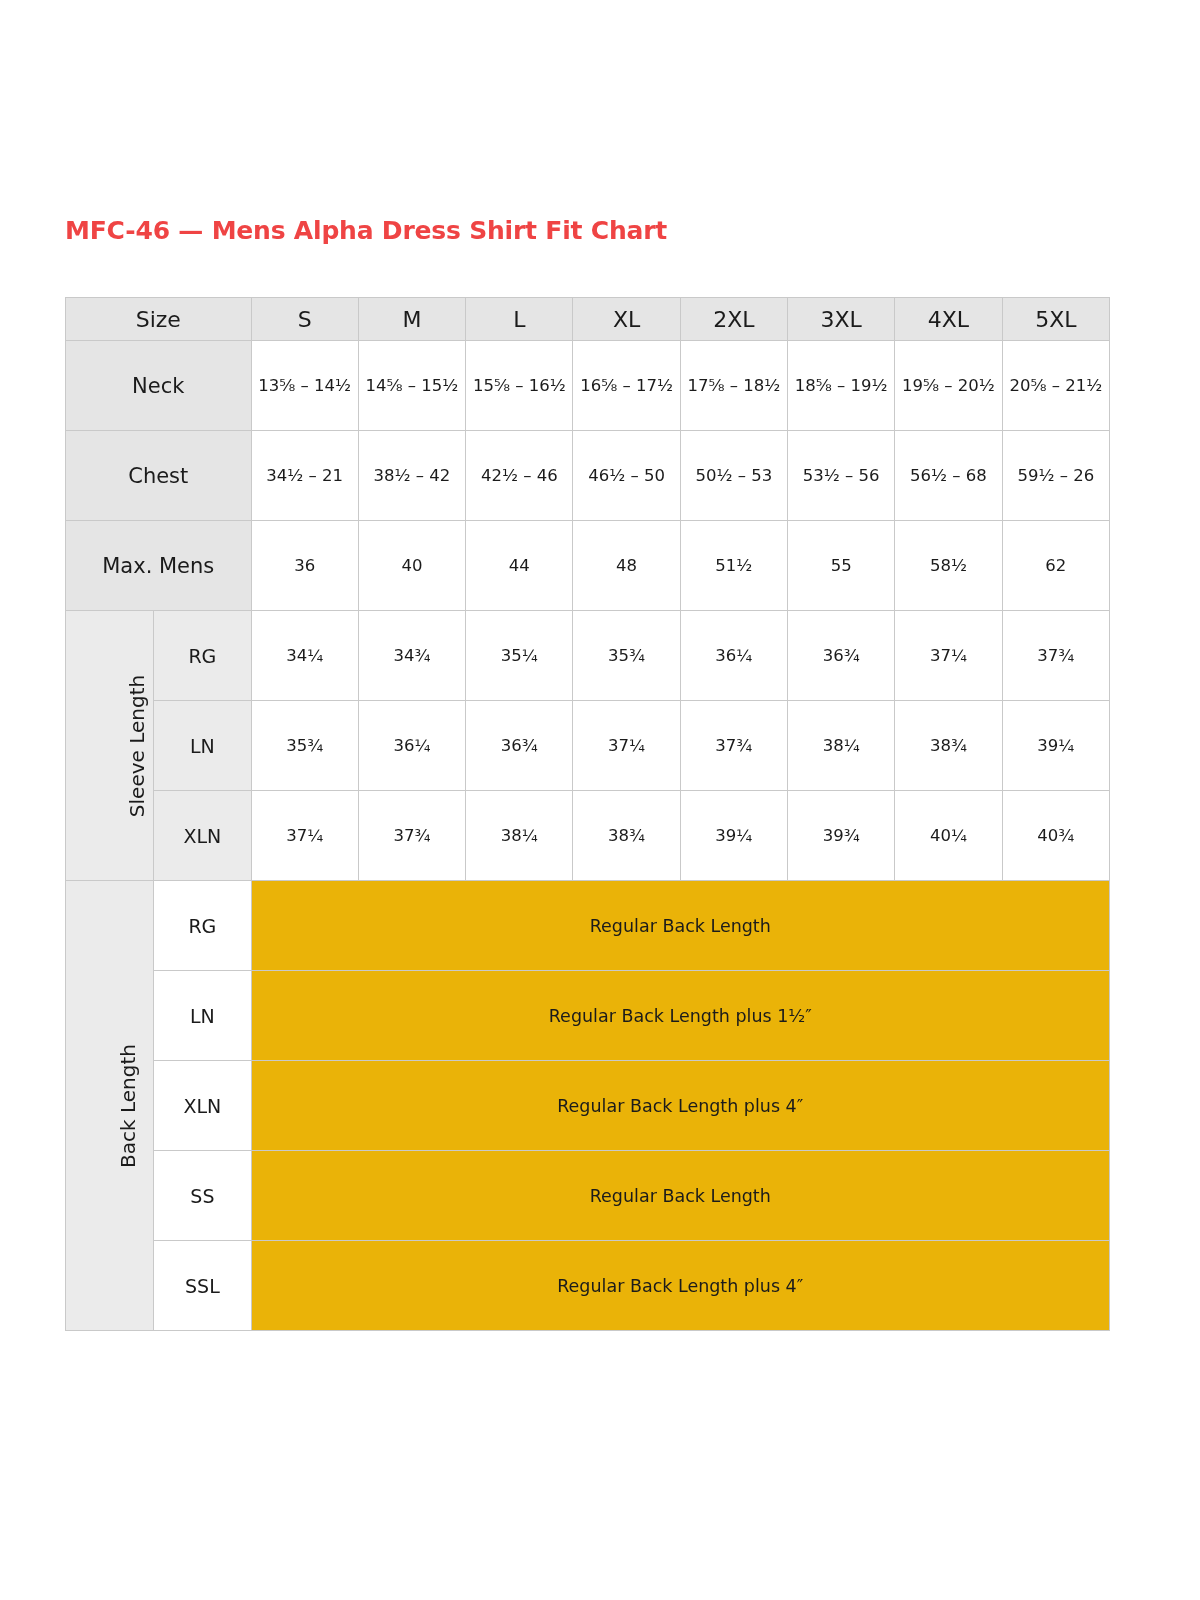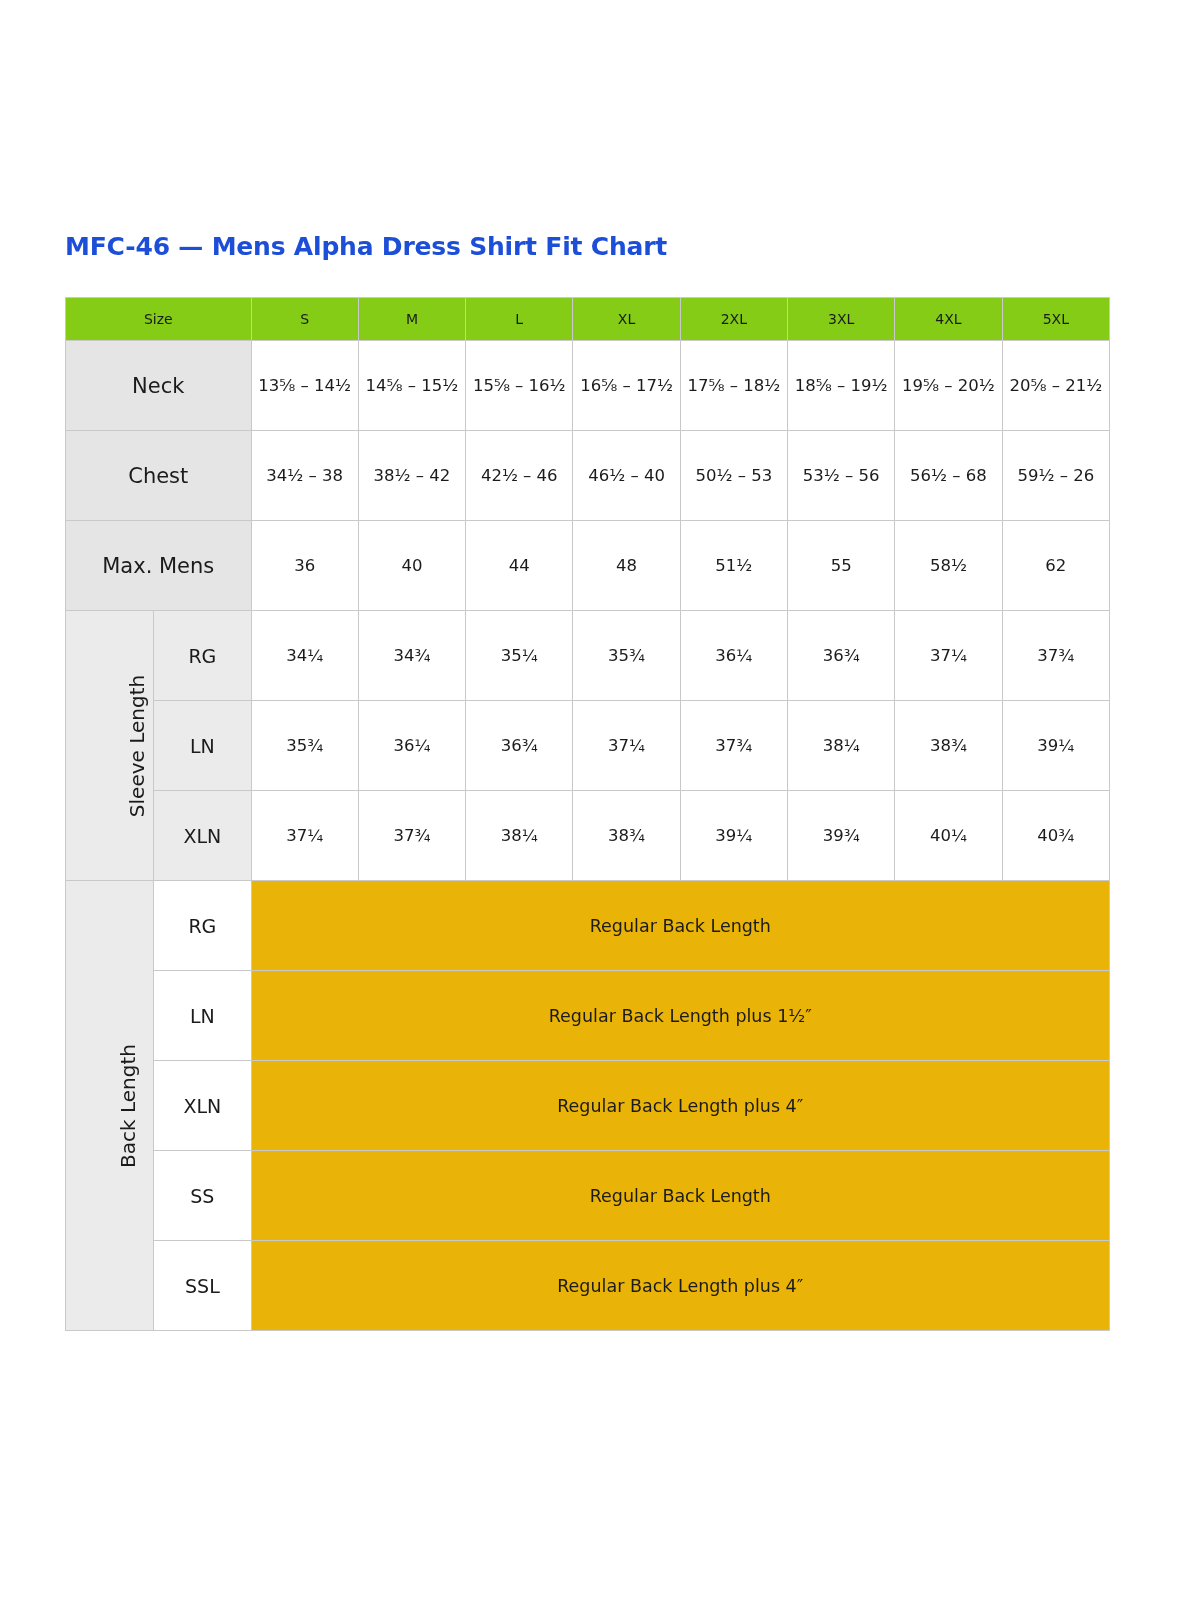--- a/index.html
+++ b/index.html
@@ -13,45 +13,45 @@
   }
   .page {
     position: relative;
     width: 1200px;
     height: 1600px;
     background: #fff;
   }
   .title {
     position: absolute;
     left: 65px;
-    top: 232px;
+    top: 216px;
     font-size: 25px;
     font-weight: bold;
-    color: #1d4ed8;
+    color: #ef4444;
     letter-spacing: -0.2px;
   }
   table.fit {
     position: absolute;
     left: 65px;
     top: 297px;
     width: 1045px;
     border-collapse: collapse;
     table-layout: fixed;
   }
   table.fit td, table.fit th {
     border: 1px solid #c9c9c9;
     text-align: center;
     vertical-align: middle;
     color: #1b1b1b;
     font-weight: normal;
     padding: 0;
   }
   .hdr-cell {
-    background: #84cc16;
-    font-size: 14px;
+    background: #e5e5e5;
+    font-size: 22px;
     font-weight: bold;
     height: 43px;
   }
   .rowlabel {
     background: #e5e5e5;
     font-size: 21px;
     font-weight: bold;
   }
   .val {
     background: #ffffff;
@@ -132,24 +132,24 @@
         <td class="val frac">15⅝ – 16½</td>
         <td class="val frac">16⅝ – 17½</td>
         <td class="val frac">17⅝ – 18½</td>
         <td class="val frac">18⅝ – 19½</td>
         <td class="val frac">19⅝ – 20½</td>
         <td class="val frac">20⅝ – 21½</td>
       </tr>
 
       <tr>
         <td class="rowlabel h-row" colspan="2">Chest</td>
-        <td class="val frac">34½ – 38</td>
+        <td class="val frac">34½ – 21</td>
         <td class="val frac">38½ – 42</td>
         <td class="val frac">42½ – 46</td>
-        <td class="val frac">46½ – 40</td>
+        <td class="val frac">46½ – 50</td>
         <td class="val frac">50½ – 53</td>
         <td class="val frac">53½ – 56</td>
         <td class="val frac">56½ – 68</td>
         <td class="val frac">59½ – 26</td>
       </tr>
 
       <tr>
         <td class="rowlabel h-row" colspan="2">Max. Mens</td>
         <td class="val frac">36</td>
         <td class="val frac">40</td>

